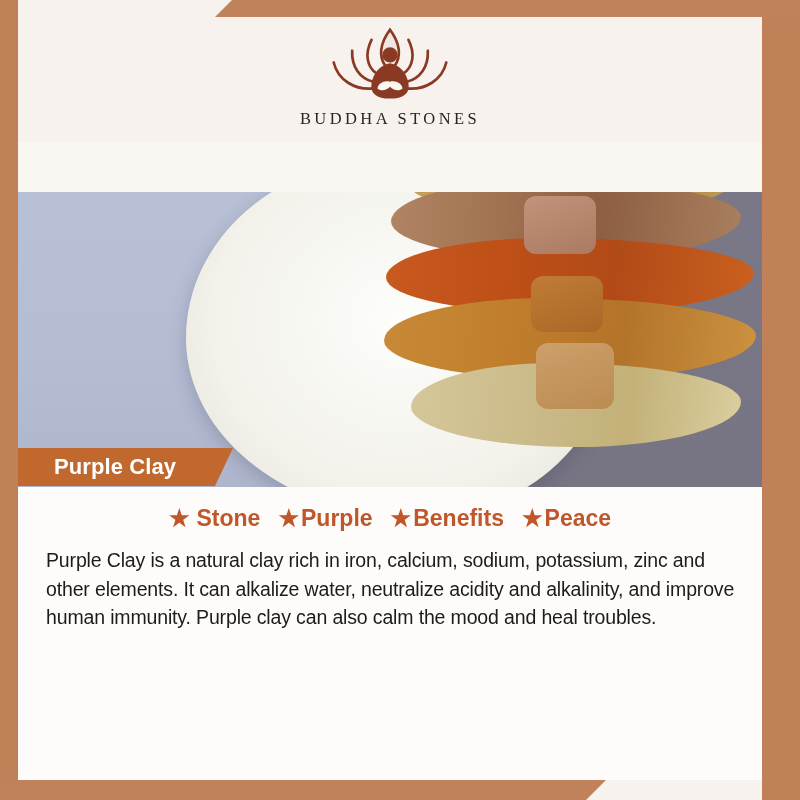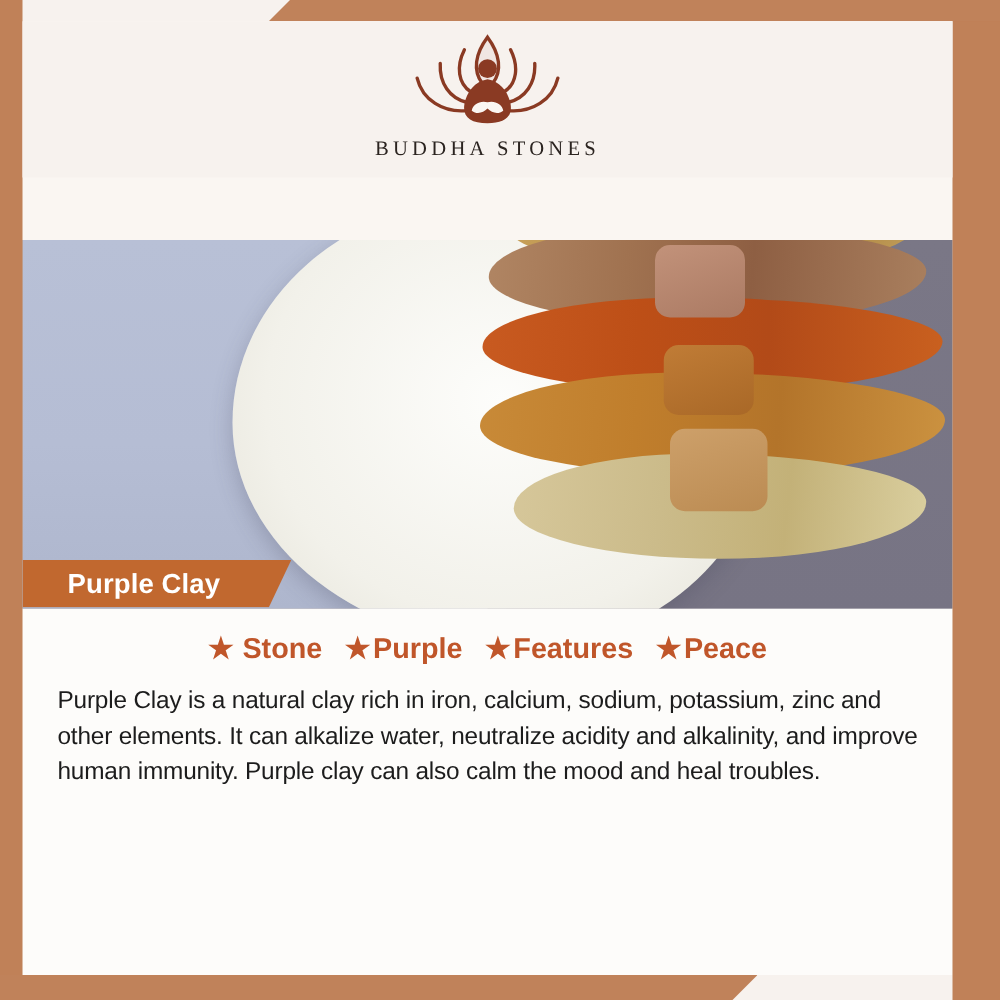--- a/index.html
+++ b/index.html
@@ -279,21 +279,21 @@
       <div class="benefit spaced">
         <span class="star">★</span>
         <span>Stone</span>
       </div>
       <div class="benefit">
         <span class="star">★</span>
         <span>Purple</span>
       </div>
       <div class="benefit">
         <span class="star">★</span>
-        <span>Features</span>
+        <span>Benefits</span>
       </div>
       <div class="benefit">
         <span class="star">★</span>
         <span>Peace</span>
       </div>
     </div>
     <p class="body-text">Purple Clay is a natural clay rich in iron, calcium, sodium, potassium, zinc and other elements. It can alkalize water, neutralize acidity and alkalinity, and improve human immunity. Purple clay can also calm the mood and heal troubles.</p>
   </div>
 
 </div>

